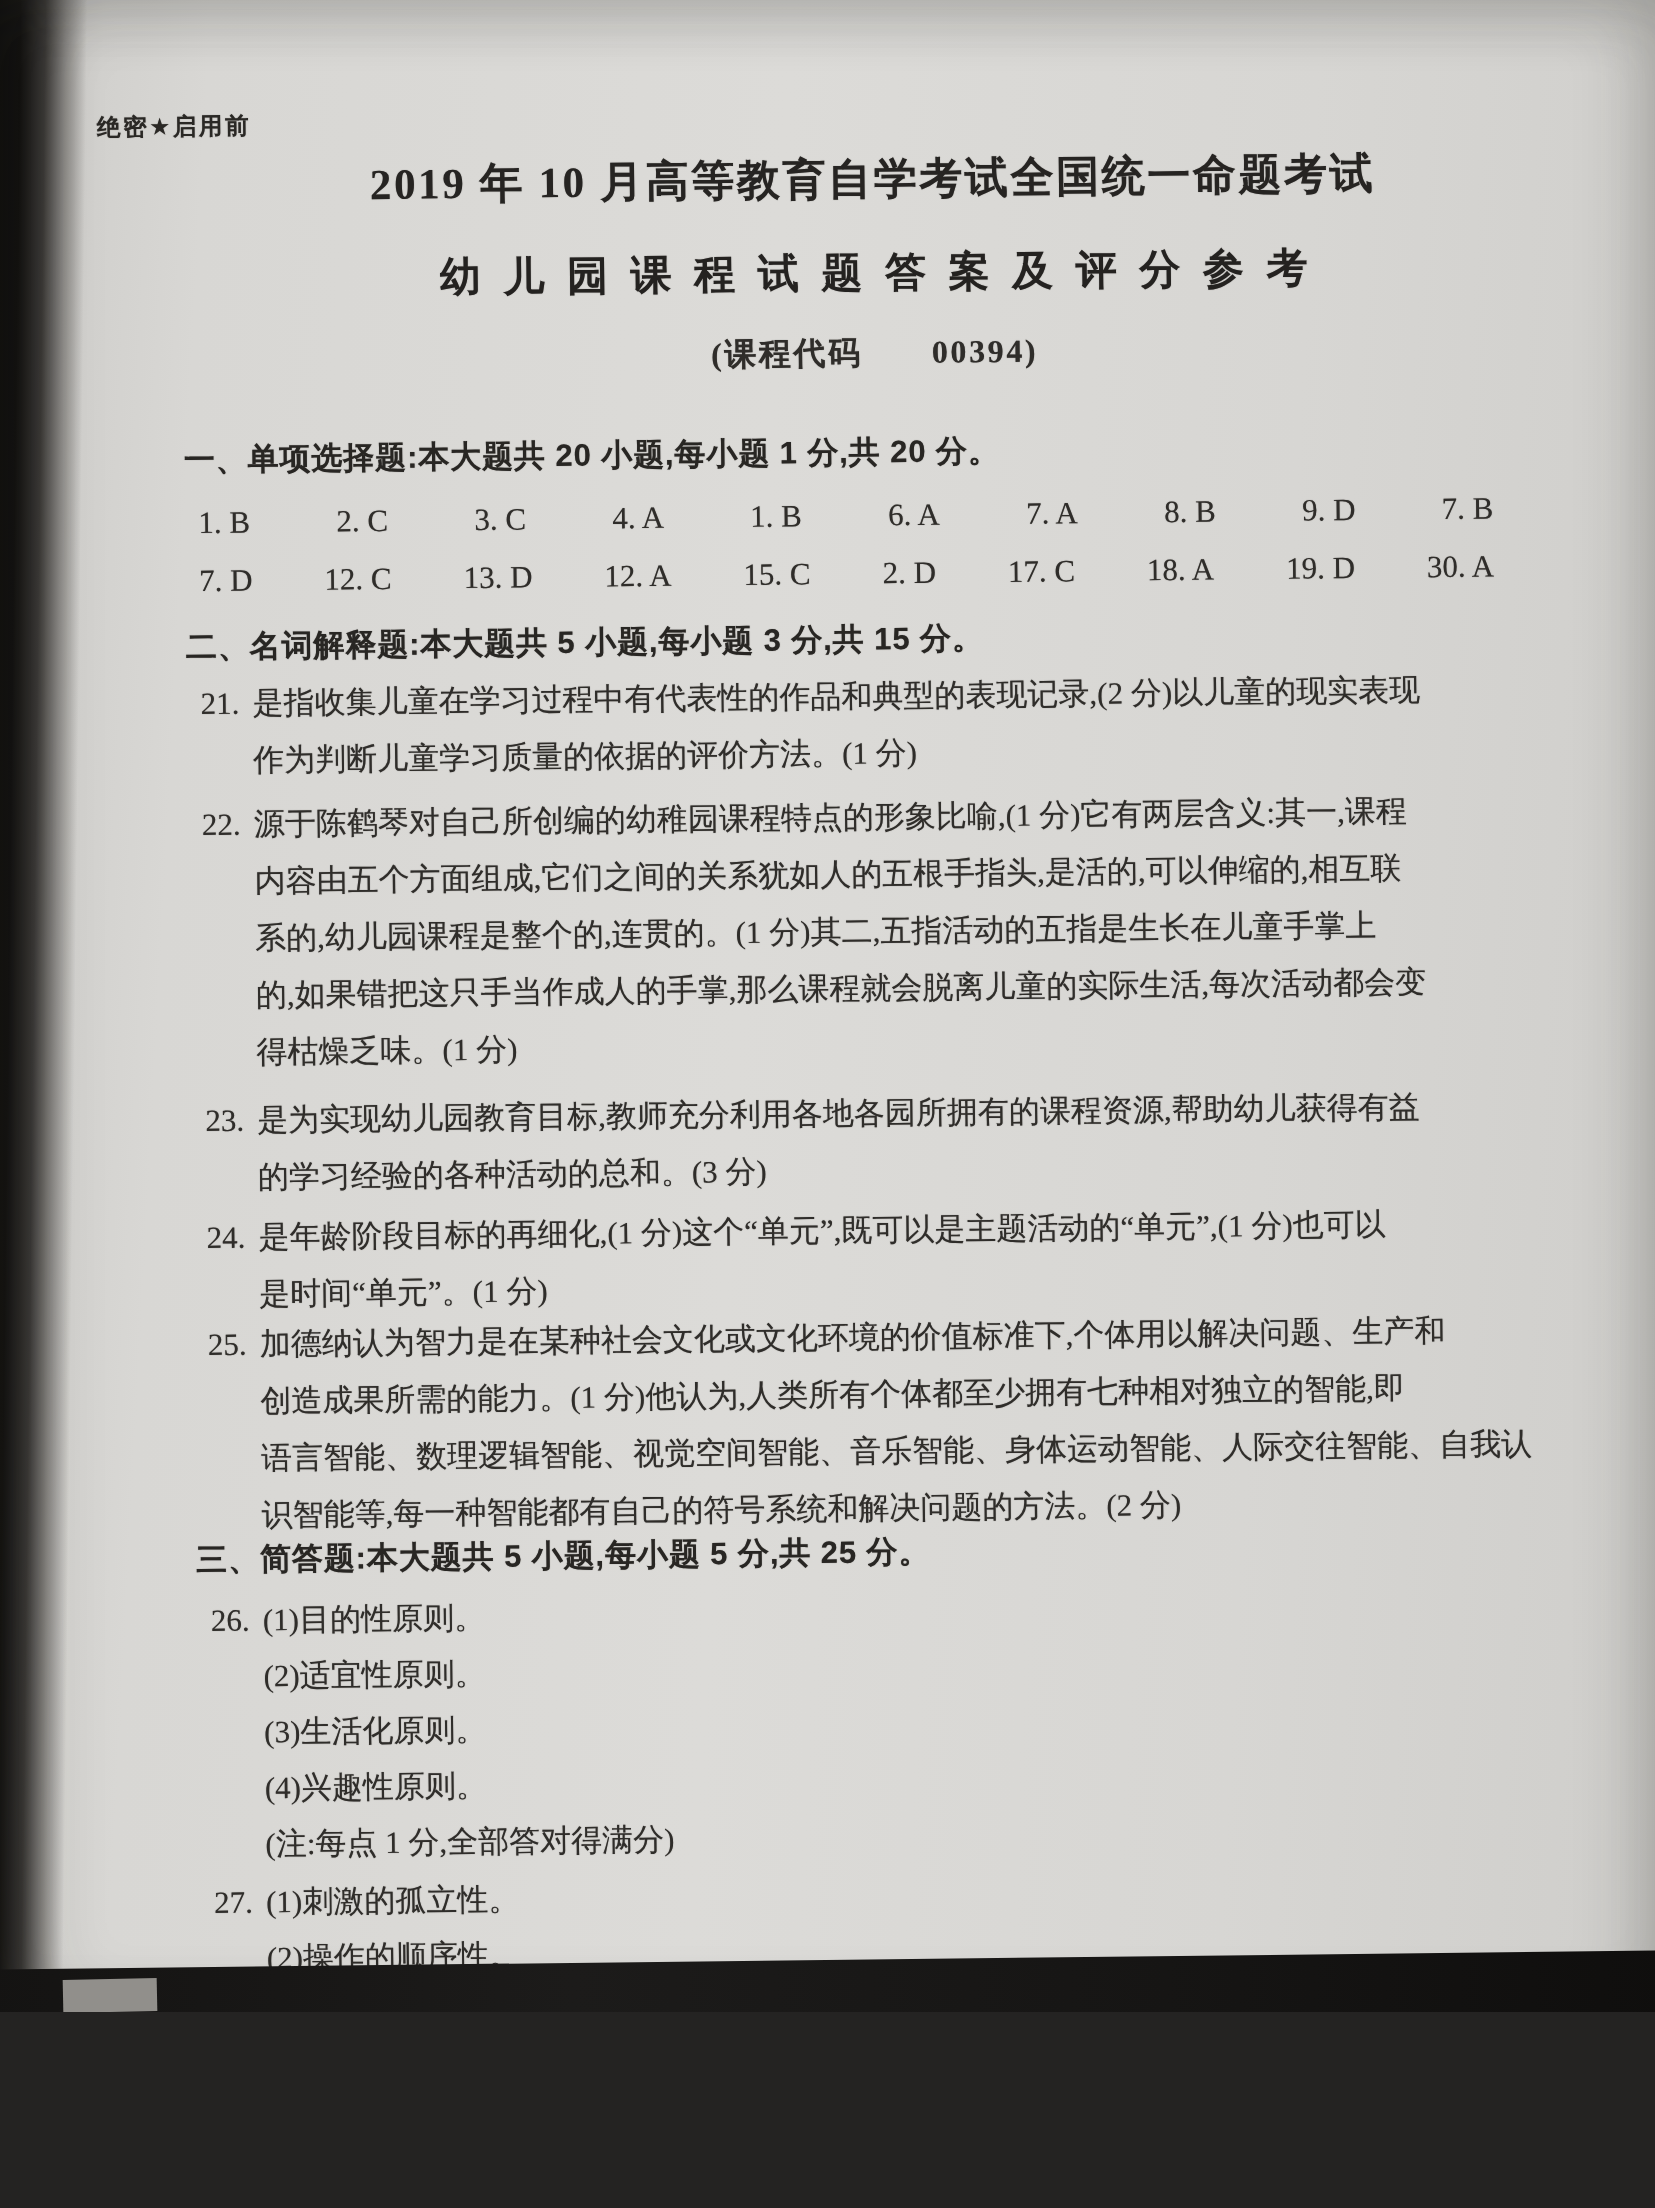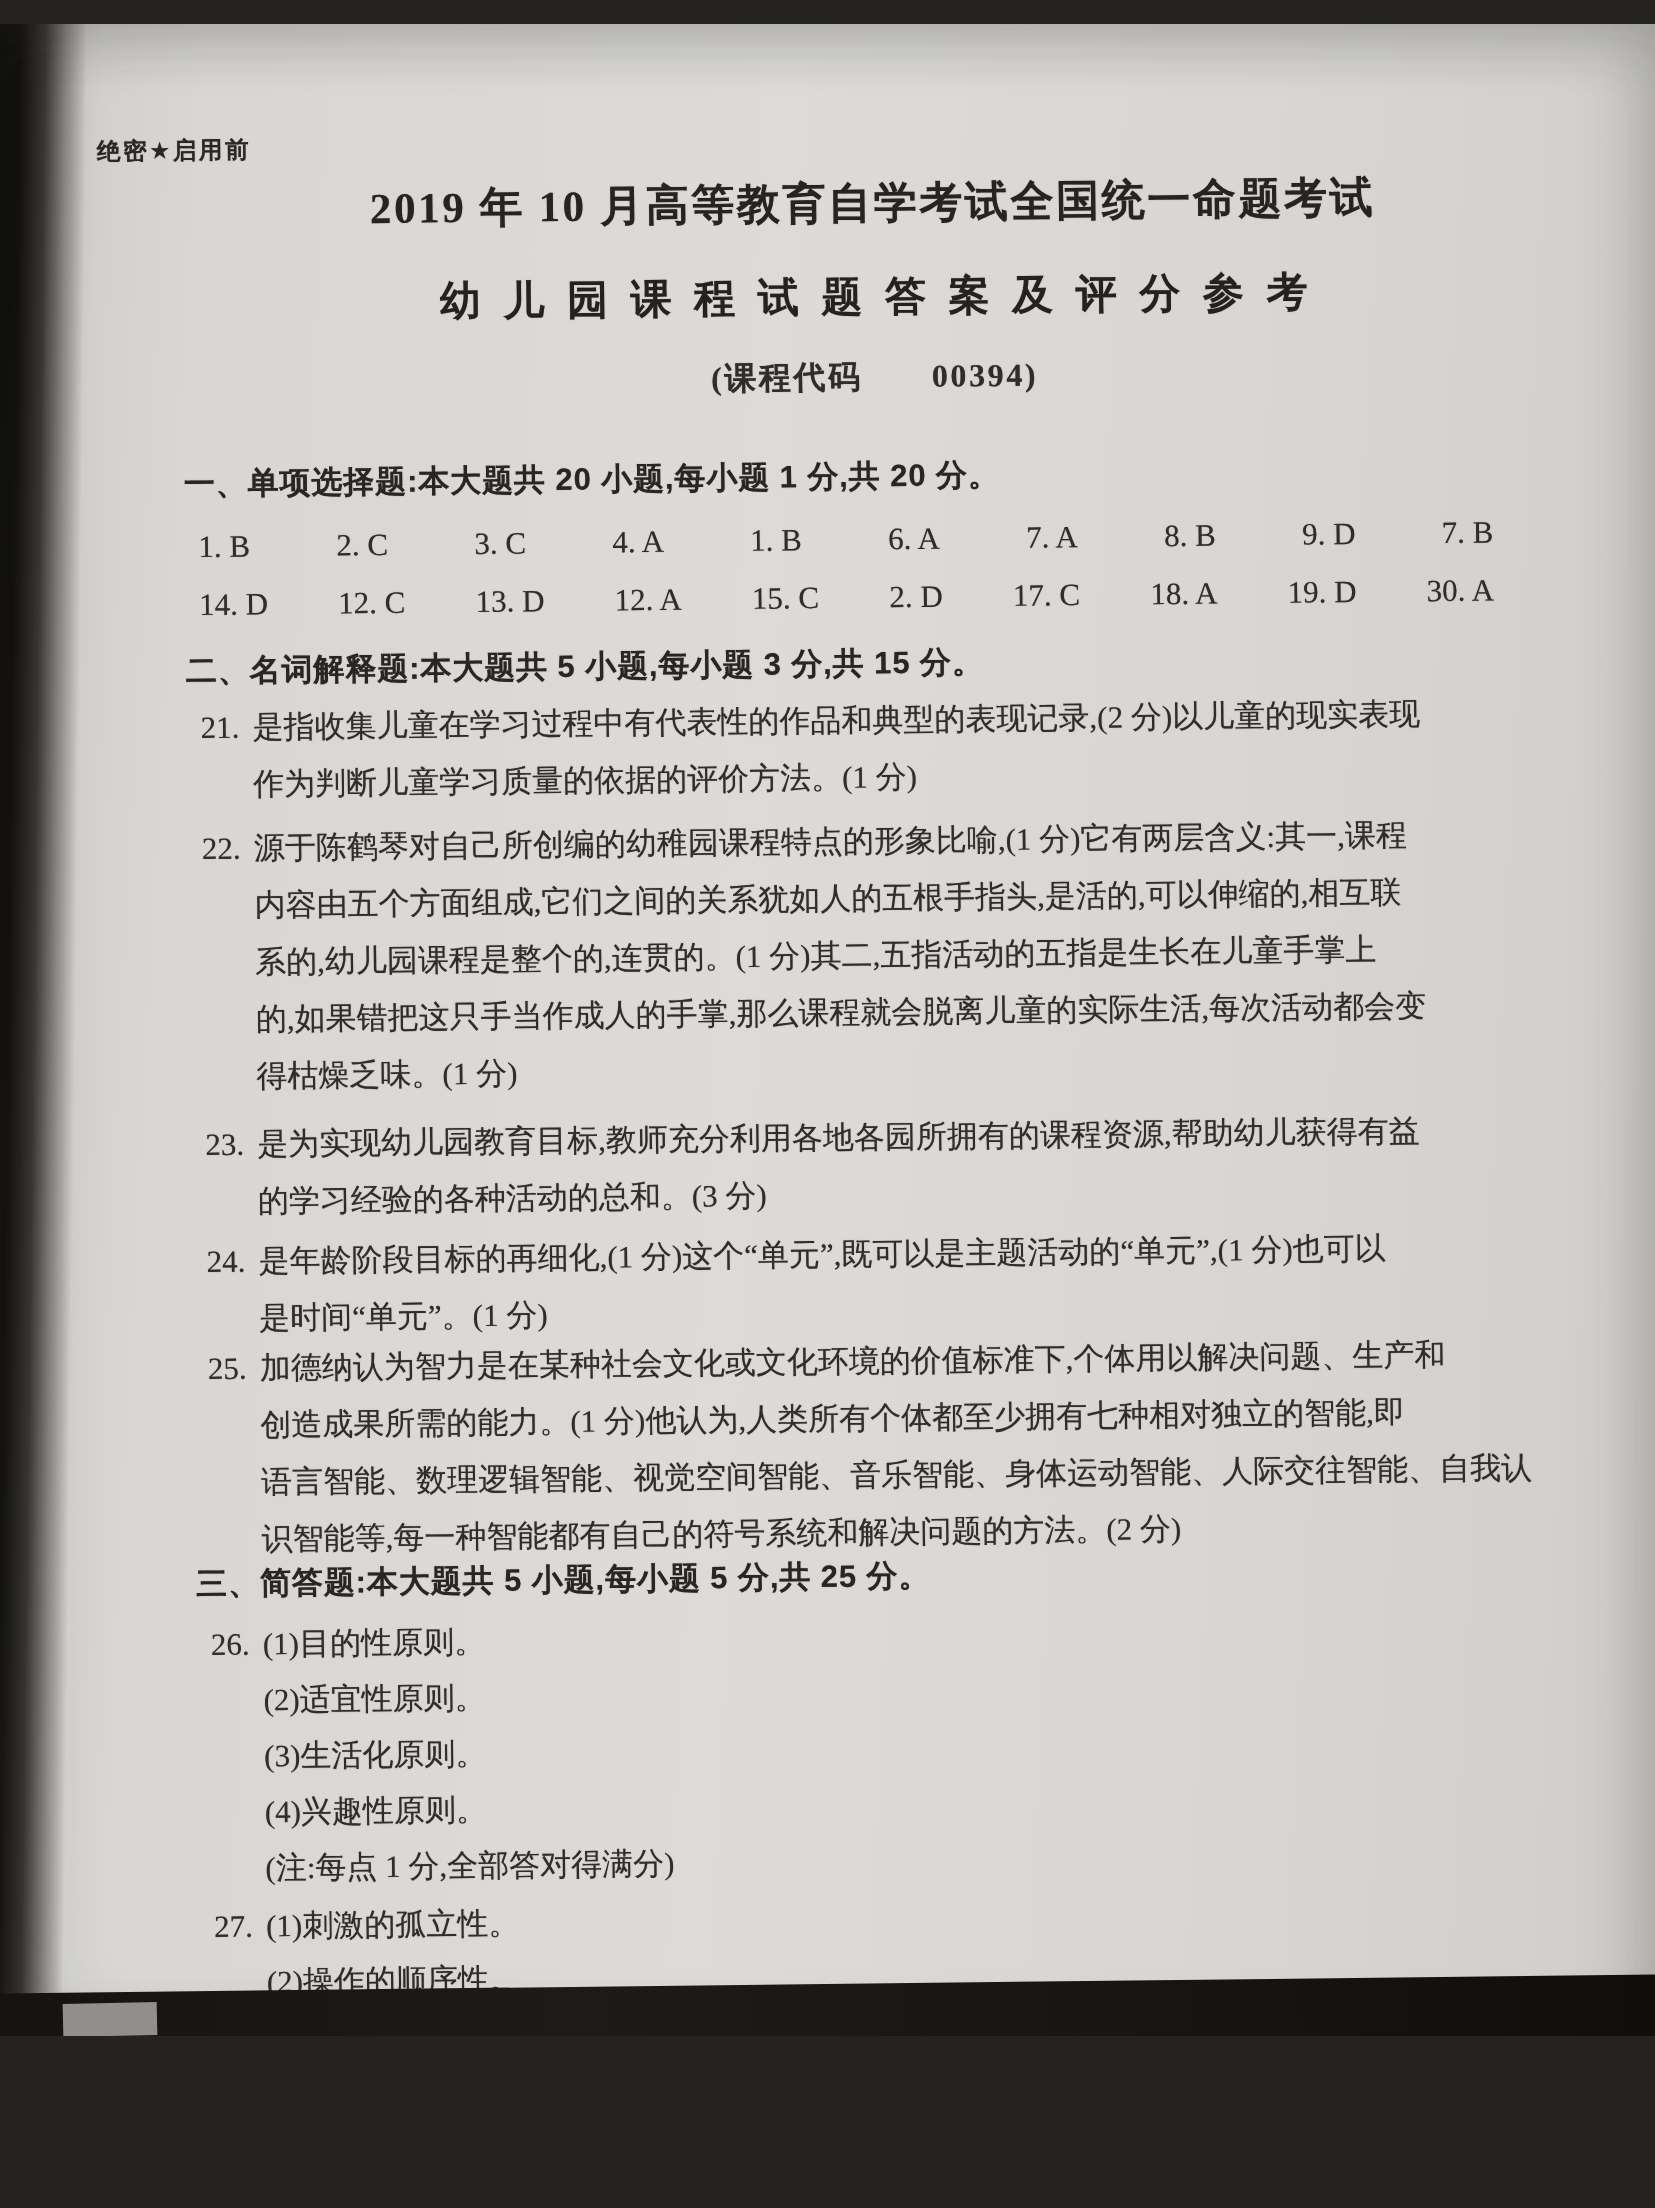--- a/index.html
+++ b/index.html
@@ -4,21 +4,20 @@
 <style>
   html, body { margin:0; padding:0; background:#242322; }
 
   .scan-page {
     position:relative;
     width:1656px; height:2012px;
     overflow:hidden;
     background:linear-gradient(93deg,#bab8b5 0%,#d2d1ce 6%,#d8d7d4 12%,#dcdbd8 45%,#d7d6d3 75%,#cfcecb 100%);
     font-family:"Liberation Serif","DejaVu Serif",serif;
     color:#2f2d2a;
-    margin-top:24px;
   }
   .vignette {
     position:absolute; inset:0; pointer-events:none; z-index:5;
     box-shadow:inset -26px 0 61px rgba(40,38,35,.15),
                inset 0 26px 52px rgba(40,38,35,.10),
                inset 39px 0 74px rgba(40,38,35,.12);
   }
   .left-edge {
     position:absolute; left:-29.5px; top:-22.6px; bottom:-22.6px; width:104px; z-index:4;
     background:linear-gradient(to right,#0a0a0a 0%,#121110 36%,#3b3937 60%,#8a8885 80%,rgba(200,198,195,0) 100%);
@@ -120,21 +119,21 @@
       <span class="ans">3. C</span>
       <span class="ans">4. A</span>
       <span class="ans">1. B</span>
       <span class="ans">6. A</span>
       <span class="ans">7. A</span>
       <span class="ans">8. B</span>
       <span class="ans">9. D</span>
       <span class="ans">7. B</span>
     </div>
     <div class="ans-row r2">
-      <span class="ans">14. D</span>
+      <span class="ans">7. D</span>
       <span class="ans">12. C</span>
       <span class="ans">13. D</span>
       <span class="ans">12. A</span>
       <span class="ans">15. C</span>
       <span class="ans">2. D</span>
       <span class="ans">17. C</span>
       <span class="ans">18. A</span>
       <span class="ans">19. D</span>
       <span class="ans">30. A</span>
     </div>

